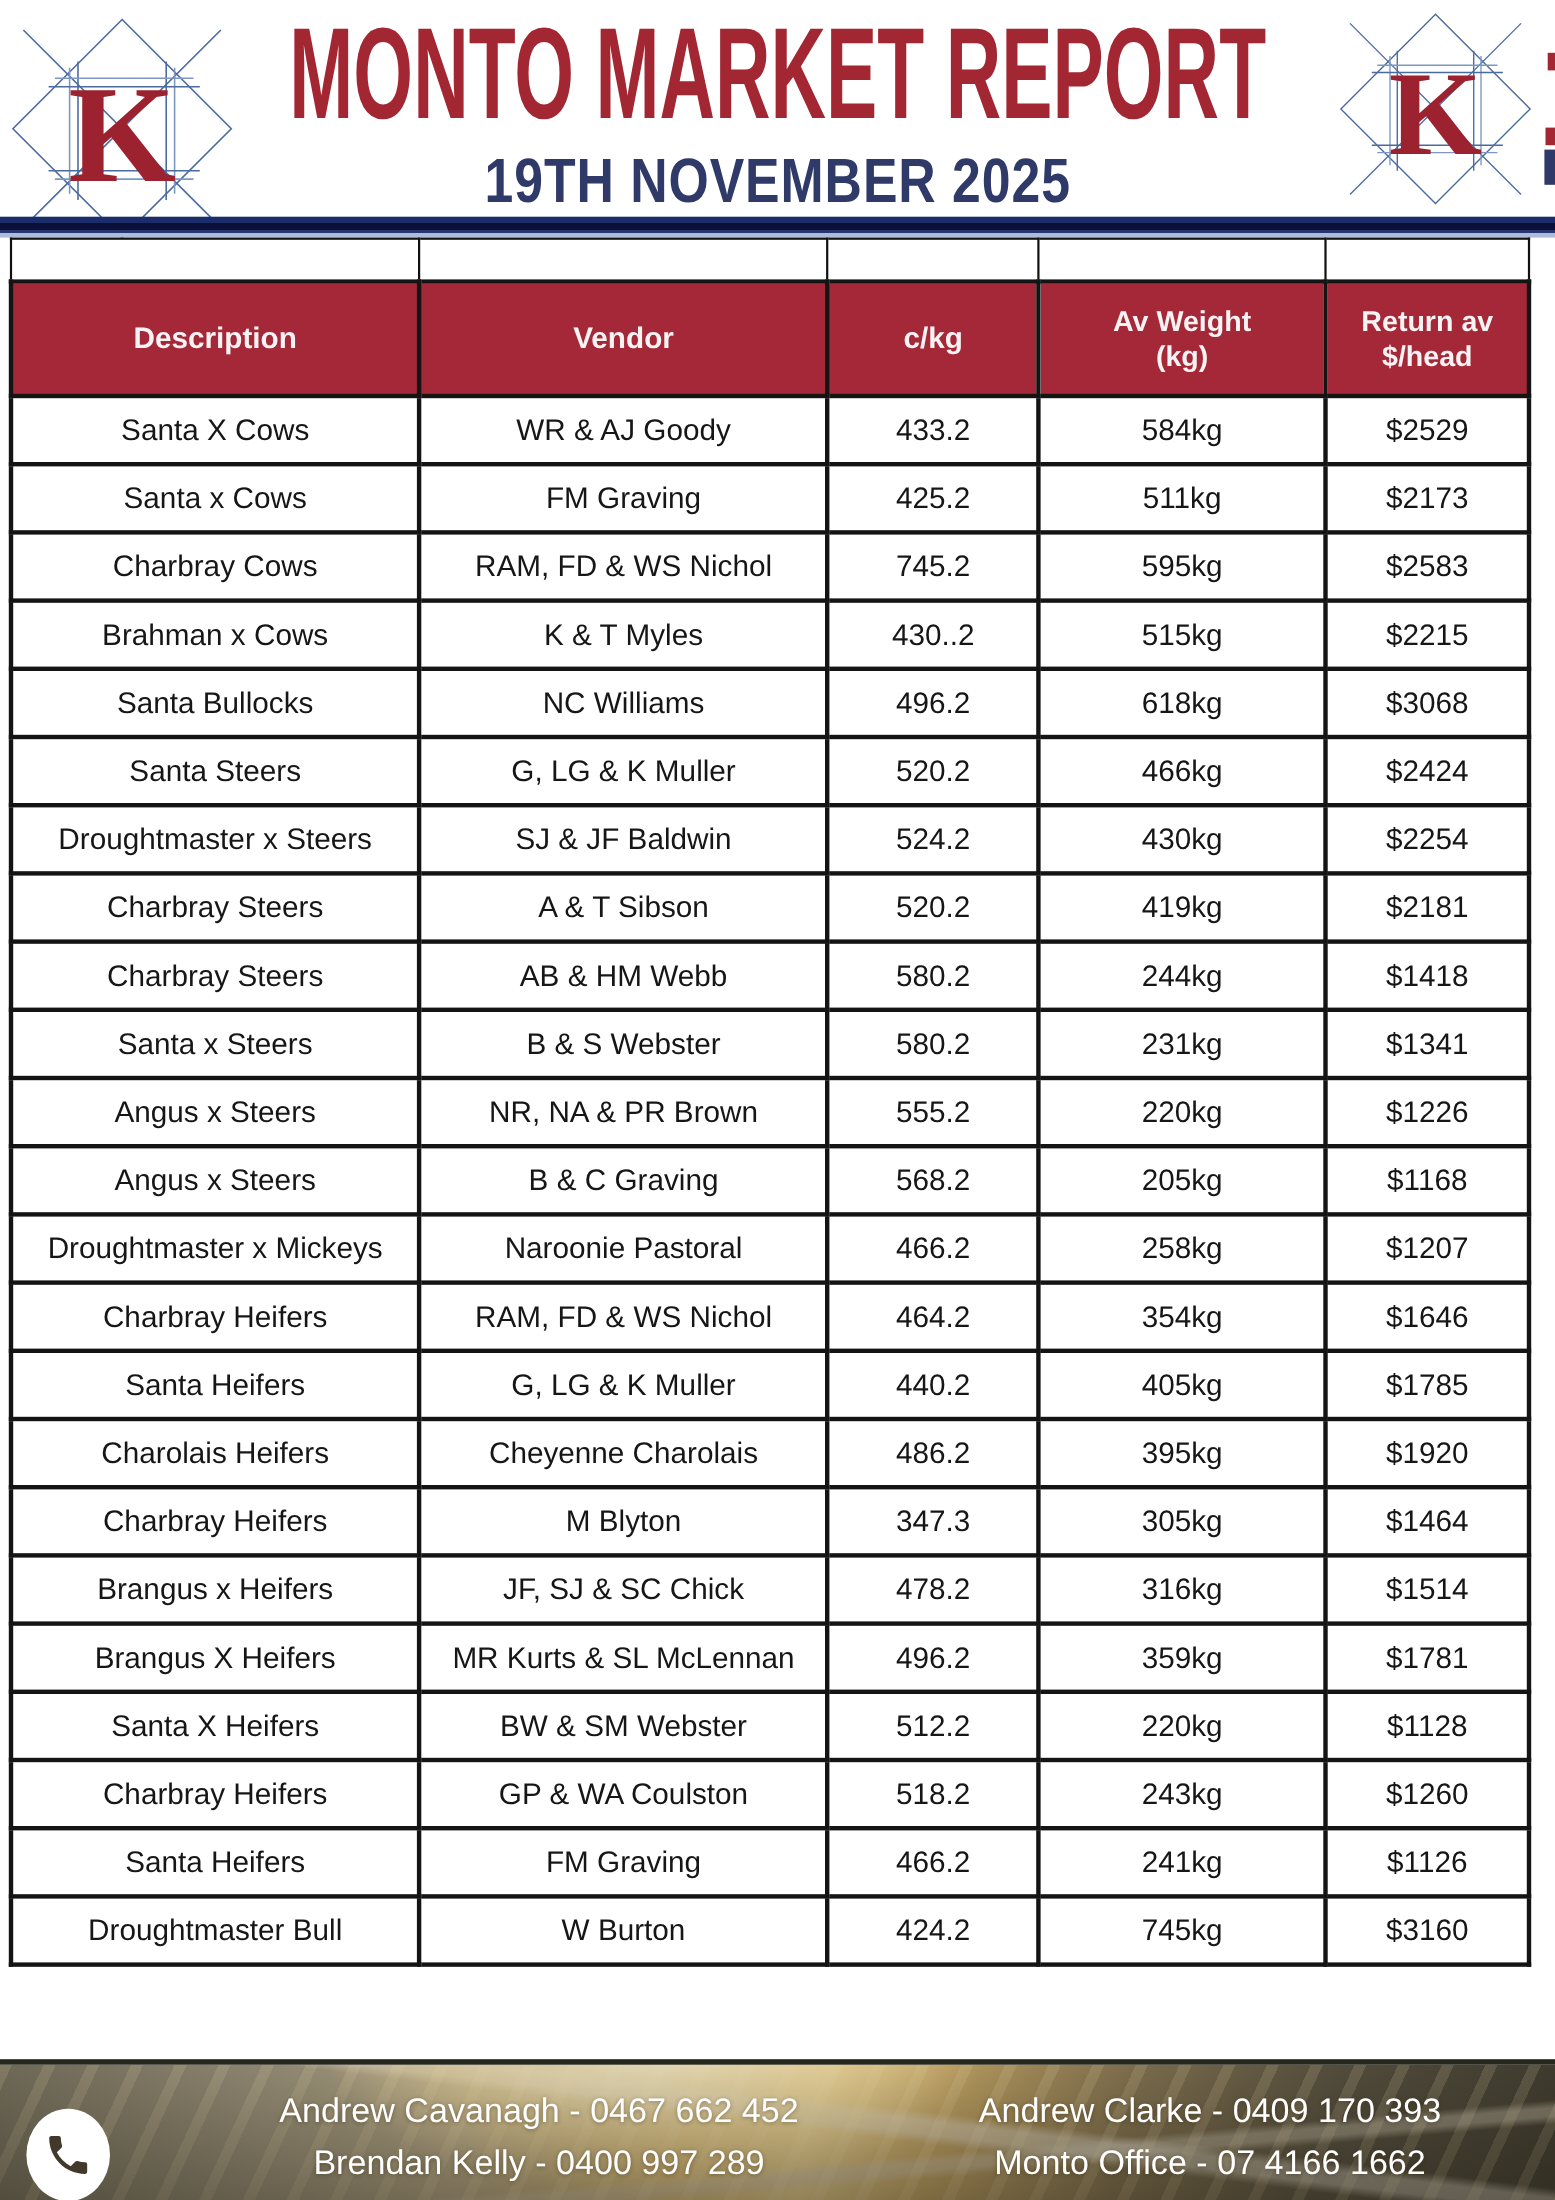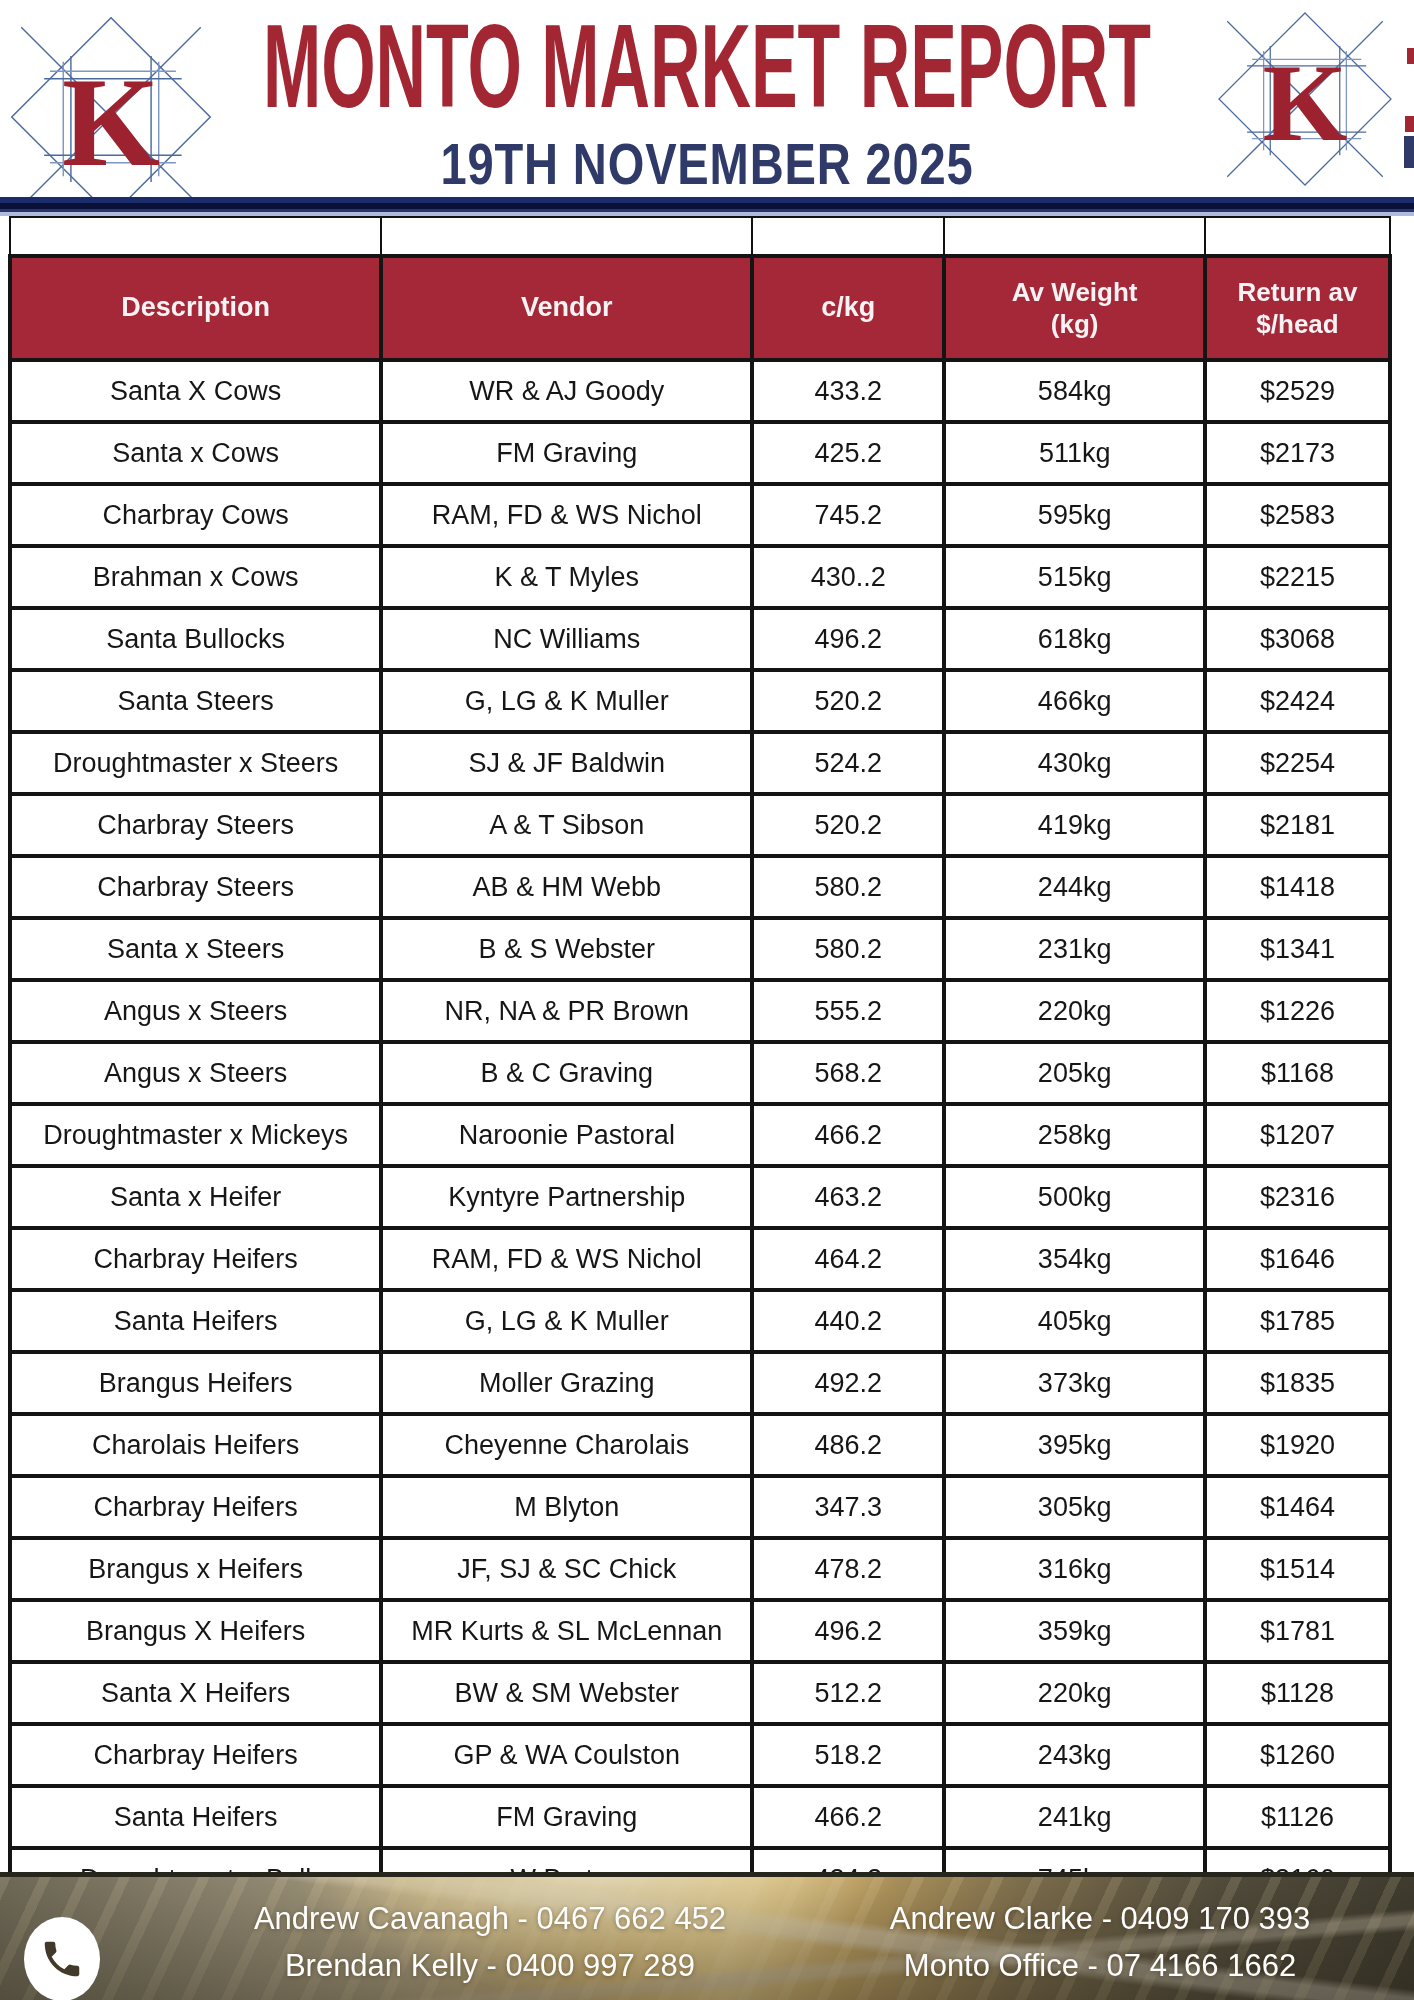--- a/index.html
+++ b/index.html
@@ -246,46 +246,32 @@
           <td>$1168</td>
         </tr>
         <tr>
           <td>Droughtmaster x Mickeys</td>
           <td>Naroonie Pastoral</td>
           <td>466.2</td>
           <td>258kg</td>
           <td>$1207</td>
         </tr>
         <tr>
-          <td>Santa x Heifer</td>
-          <td>Kyntyre Partnership</td>
-          <td>463.2</td>
-          <td>500kg</td>
-          <td>$2316</td>
-        </tr>
-        <tr>
           <td>Charbray Heifers</td>
           <td>RAM, FD &amp; WS Nichol</td>
           <td>464.2</td>
           <td>354kg</td>
           <td>$1646</td>
         </tr>
         <tr>
           <td>Santa Heifers</td>
           <td>G, LG &amp; K Muller</td>
           <td>440.2</td>
           <td>405kg</td>
           <td>$1785</td>
-        </tr>
-        <tr>
-          <td>Brangus Heifers</td>
-          <td>Moller Grazing</td>
-          <td>492.2</td>
-          <td>373kg</td>
-          <td>$1835</td>
         </tr>
         <tr>
           <td>Charolais Heifers</td>
           <td>Cheyenne Charolais</td>
           <td>486.2</td>
           <td>395kg</td>
           <td>$1920</td>
         </tr>
         <tr>
           <td>Charbray Heifers</td>

